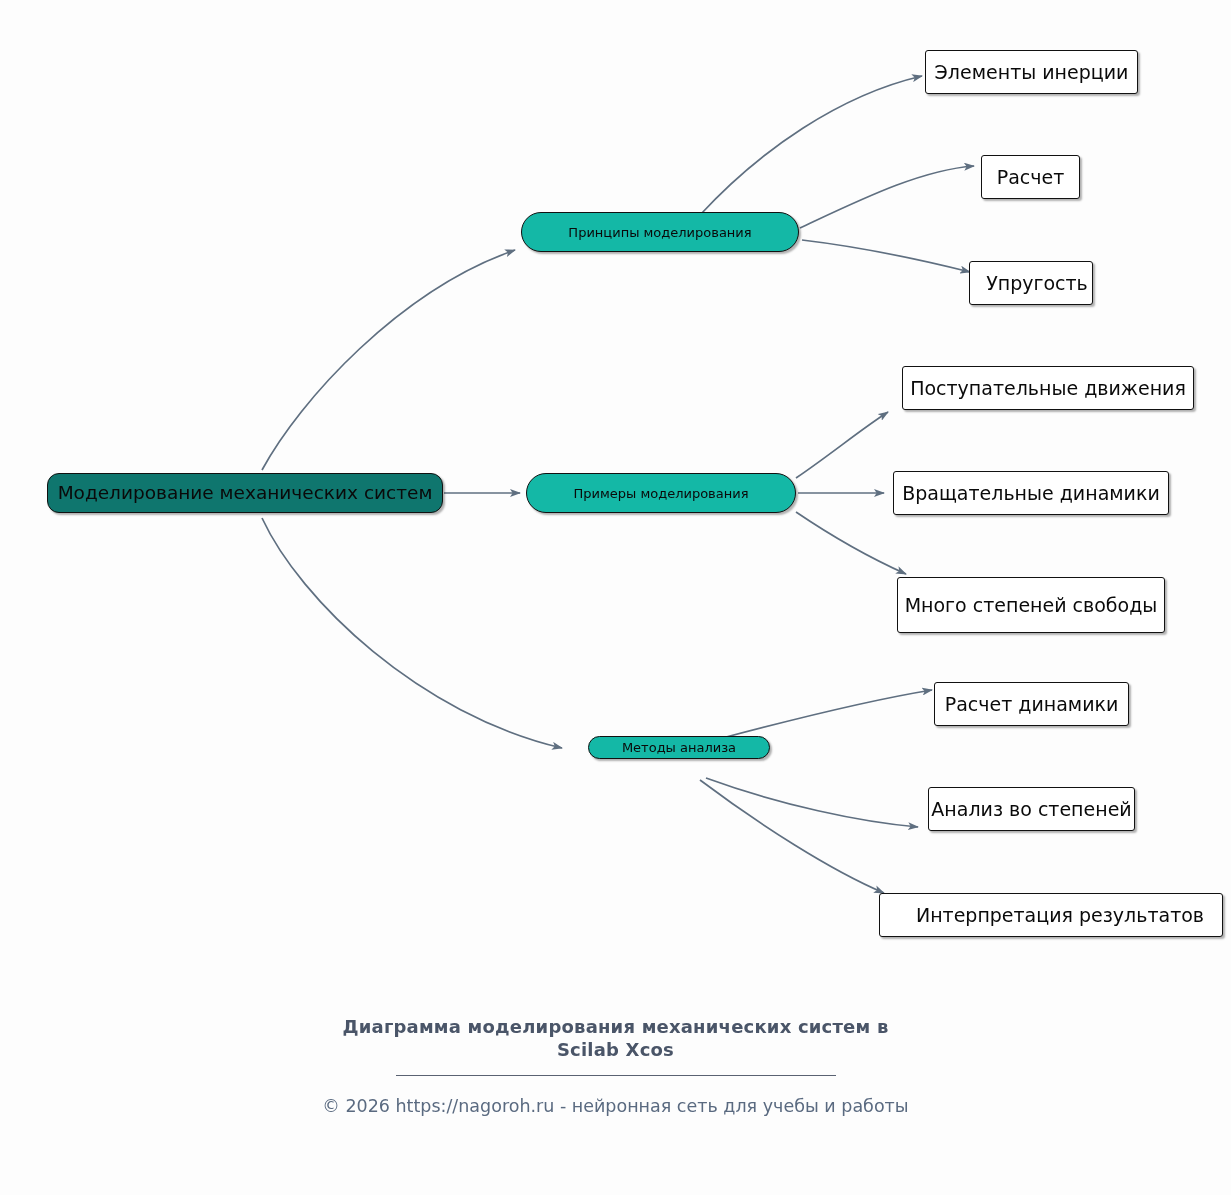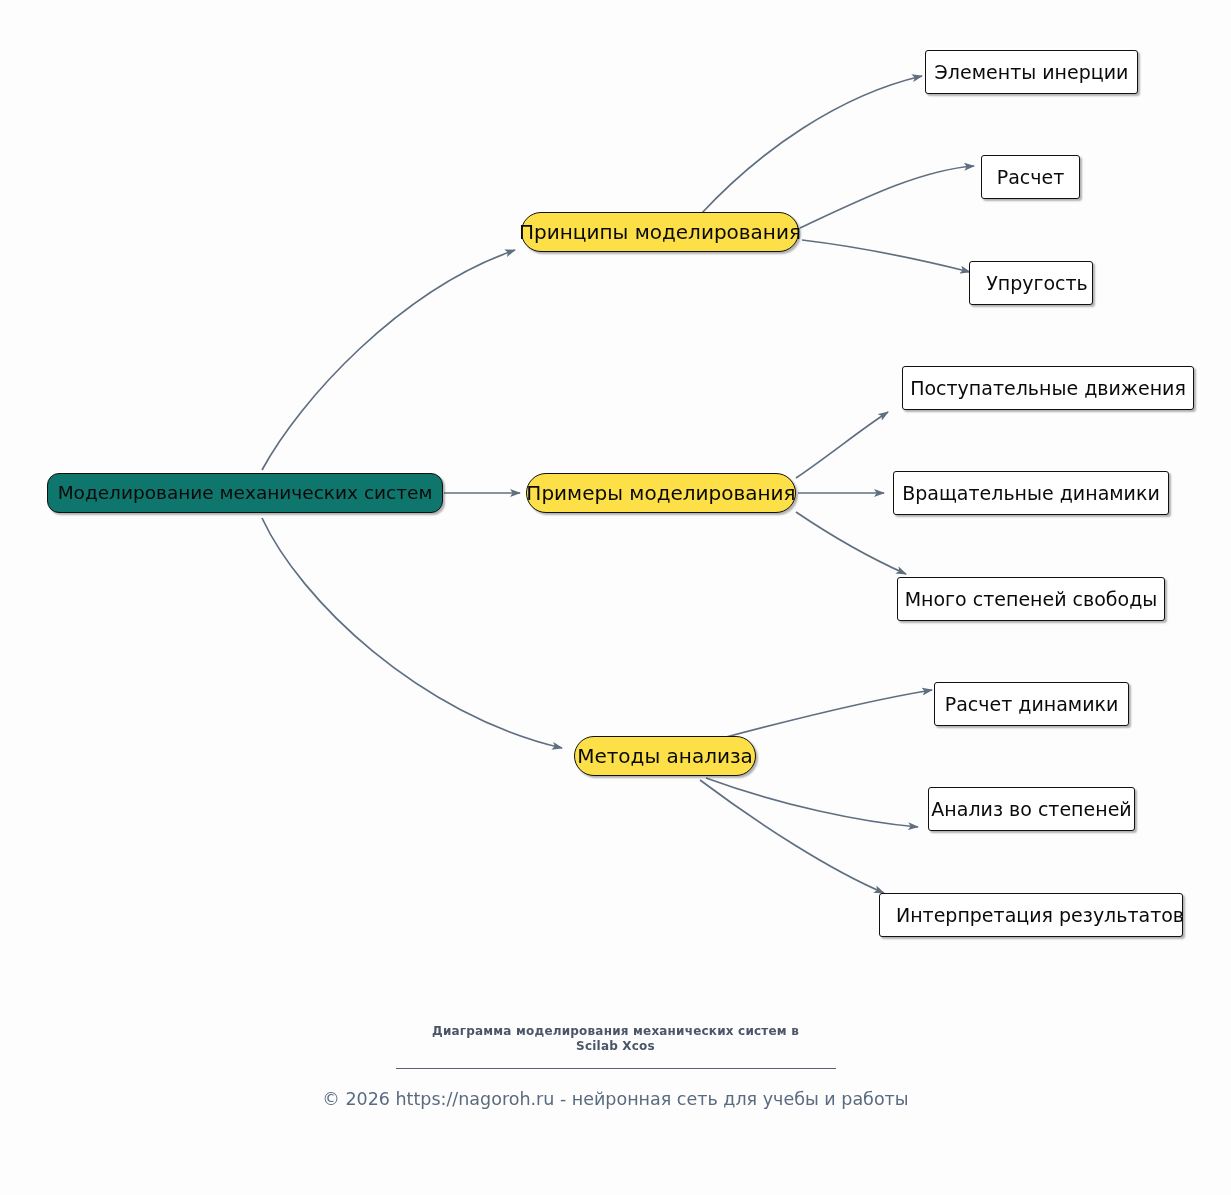--- a/index.html
+++ b/index.html
@@ -51,24 +51,24 @@
   }
 
   .node.root {
     background: #0f766e;
     border: 1.6px solid #111111;
     border-radius: 12px;
     font-size: 18.5px;
   }
 
   .node.branch {
-    background: #fde047;
+    background: #14b8a6;
     border: 1.6px solid #111111;
     border-radius: 20px;
-    font-size: 20px;
+    font-size: 13px;
   }
 
   .node.leaf {
     background: #ffffff;
     border: 1.6px solid #111111;
     border-radius: 3px;
     font-size: 19px;
   }
 
   
@@ -76,25 +76,25 @@
     position: absolute;
     left: 0;
     top: 1012px;
     width: 1231px;
     text-align: center;
   }
 
   #footer-title {
     font-family: "DejaVu Sans", "Liberation Sans", sans-serif;
     font-weight: bold;
-    font-size: 12px;
+    font-size: 18px;
     line-height: 1.25;
     color: #4a5568;
     letter-spacing: 0.2px;
-    margin: 12px auto;
+    margin: 4px auto;
     width: 560px;
   }
 
   #footer-divider {
     margin: 14px auto 0 auto;
     width: 440px;
     height: 0;
     border-top: 1.6px solid #5a6272;
   }
 
@@ -145,21 +145,21 @@
   </div>
 
   <div class="node branch" style="left:521px; top:212px; width:278px; height:40px;">
     <span class="node-label">Принципы моделирования</span>
   </div>
 
   <div class="node branch" style="left:526px; top:473px; width:270px; height:40px;">
     <span class="node-label">Примеры моделирования</span>
   </div>
 
-  <div class="node branch" style="left:574px; top:736px; width:182px; height:40px;">
+  <div class="node branch" style="left:588px; top:736px; width:182px; height:23px;">
     <span class="node-label">Методы анализа</span>
   </div>
 
   <div class="node leaf" style="left:925px; top:50px; width:213px; height:44px;">
     <span class="node-label">Элементы инерции</span>
   </div>
 
   <div class="node leaf" style="left:981px; top:155px; width:99px; height:44px;">
     <span class="node-label">Расчет</span>
   </div>
@@ -169,33 +169,33 @@
   </div>
 
   <div class="node leaf" style="left:886px; top:366px; width:292px; height:44px;margin-left:16px;">
     <span class="node-label">Поступательные движения</span>
   </div>
 
   <div class="node leaf" style="left:893px; top:471px; width:276px; height:44px;">
     <span class="node-label">Вращательные динамики</span>
   </div>
 
-  <div class="node leaf" style="left:897px; top:577px; width:268px; height:44px;">
+  <div class="node leaf" style="left:897px; top:577px; width:268px; height:56px;">
     <span class="node-label">Много степеней свободы</span>
   </div>
 
   <div class="node leaf" style="left:934px; top:682px; width:195px; height:44px;">
     <span class="node-label">Расчет динамики</span>
   </div>
 
   <div class="node leaf" style="left:928px; top:787px; width:207px; height:44px;">
     <span class="node-label">Анализ во степеней</span>
   </div>
 
-  <div class="node leaf" style="left:879px; top:893px; width:304px; height:44px;padding-left:18px;">
+  <div class="node leaf" style="left:879px; top:893px; width:344px; height:44px;padding-left:18px;">
     <span class="node-label">Интерпретация результатов</span>
   </div>
 
   <div id="footer">
     <div id="footer-title">
       <span>Диаграмма моделирования механических систем в</span><br>
       <span>Scilab Xcos</span>
     </div>
     <div id="footer-divider"></div>
     <div id="footer-credit">© 2026 https://nagoroh.ru - нейронная сеть для учебы и работы</div>

